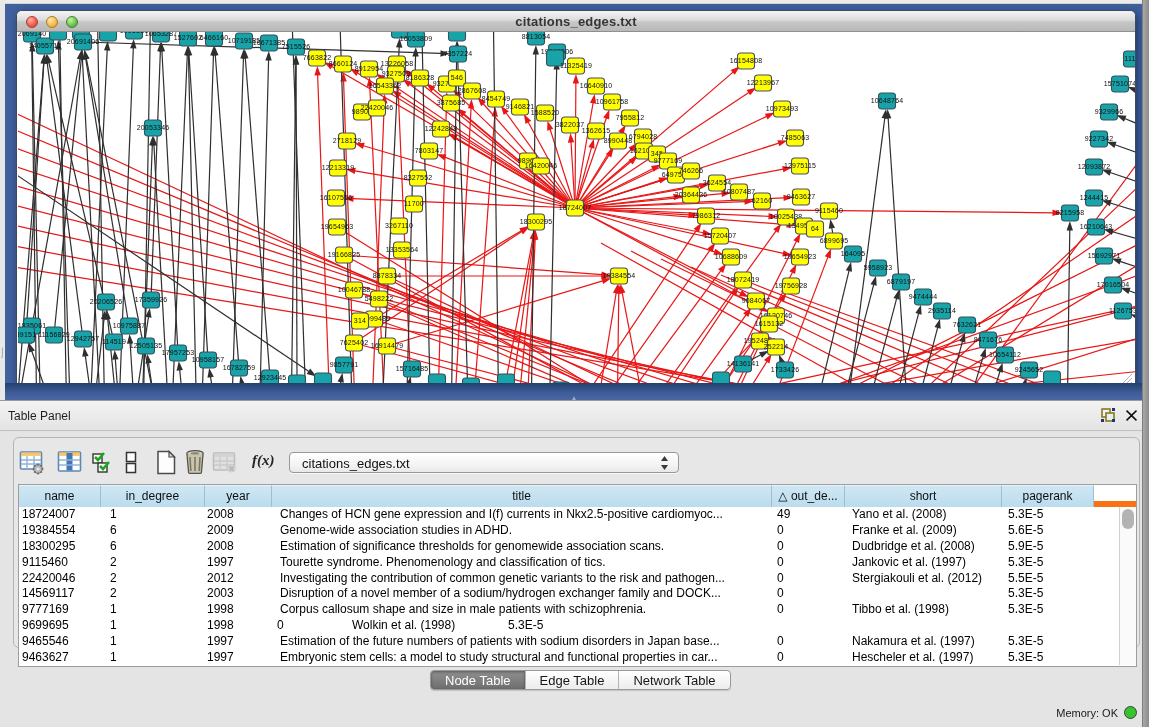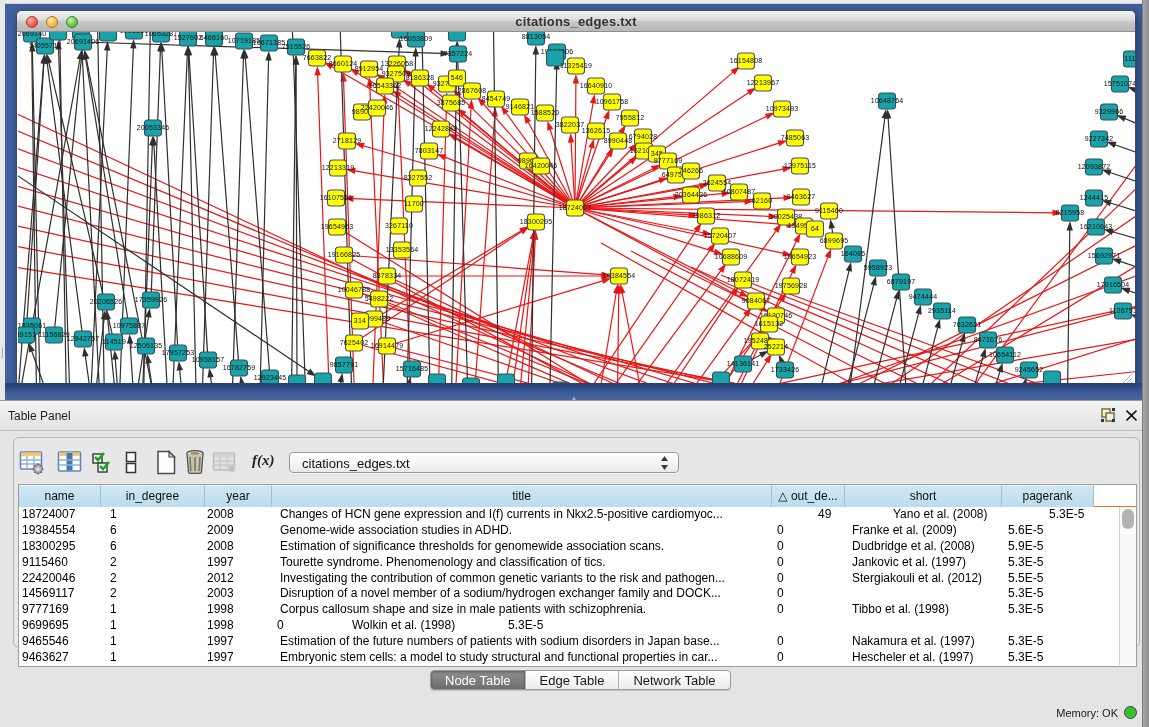--- a/index.html
+++ b/index.html
@@ -52,21 +52,21 @@
   border:1px solid #989898; border-radius:4px;
   background:linear-gradient(180deg,#ffffff,#f2f2f2 70%,#e8e8e8);
   box-shadow:0 1px 0 rgba(255,255,255,.7); }
 .combo-text { position:absolute; left:12px; top:3px; font-size:13px; color:#111; }
 .combo-stepper { position:absolute; right:9px; top:2px; width:9px; height:16px; }
 
 
 .dtable { position:absolute; left:4px; top:46px; width:1119px; height:183px; background:#fff;
   border:1px solid #9d9d9d; }
 .thead { position:absolute; left:0; top:0; height:22px; width:100%; display:flex;
-  border-bottom:1px solid #f97316; }
+  border-bottom:6px solid #f97316; }
 .th { height:22px; font-size:12px; color:#101010; text-align:center; line-height:21px;
   border-right:1px solid #9ebfd2; border-top:1px solid #e8f4fb; background:linear-gradient(180deg,#cfe7f4,#badcee);
   overflow:hidden; white-space:nowrap; flex:0 0 auto; }
 .tbody { position:absolute; left:0; top:22px; width:1101px; height:159px; overflow:hidden; }
 .tr { display:flex; height:15.9px; }
 .td { font-size:12px; color:#000; line-height:15.7px; white-space:nowrap; overflow:hidden; flex:0 0 auto; }
 .vscroll { position:absolute; right:0; top:22px; width:17px; height:158px; background:#fafafa;
   border-left:1px solid #d0d0d0; }
 .vthumb { position:absolute; left:2px; top:2px; width:12px; height:20px; background:#b3b3b3; border-radius:6px; }
 
@@ -828,21 +828,21 @@
           <div class="th" style="width: 73px;">△ out_de...</div>
           <div class="th" style="width: 157px;">short</div>
           <div class="th" style="width: 92px;">pagerank</div>
         </div>
       <div class="tbody" id="tbody">
           <div class="tr">
             <div class="td" style="width: 82px; padding-left: 3px;">18724007</div>
             <div class="td" style="width: 104px; padding-left: 9px;">1</div>
             <div class="td" style="width: 67px; padding-left: 2px;">2008</div>
             <div class="td" style="width: 500px; padding-left: 8px;">Changes of HCN gene expression and I(f) currents in Nkx2.5-positive cardiomyoc...</div>
-            <div class="td" style="width: 73px; padding-left: 5px; margin-left: 41px;">49</div>
+            <div class="td" style="width: 73px; padding-left: 5px;">49</div>
             <div class="td" style="width: 157px; padding-left: 7px;">Yano et al. (2008)</div>
             <div class="td" style="width: 92px; padding-left: 6px;">5.3E-5</div>
           </div>
           <div class="tr">
             <div class="td" style="width: 82px; padding-left: 3px;">19384554</div>
             <div class="td" style="width: 104px; padding-left: 9px;">6</div>
             <div class="td" style="width: 67px; padding-left: 2px;">2009</div>
             <div class="td" style="width: 500px; padding-left: 8px;">Genome-wide association studies in ADHD.</div>
             <div class="td" style="width: 73px; padding-left: 5px;">0</div>
             <div class="td" style="width: 157px; padding-left: 7px;">Franke et al. (2009)</div>

